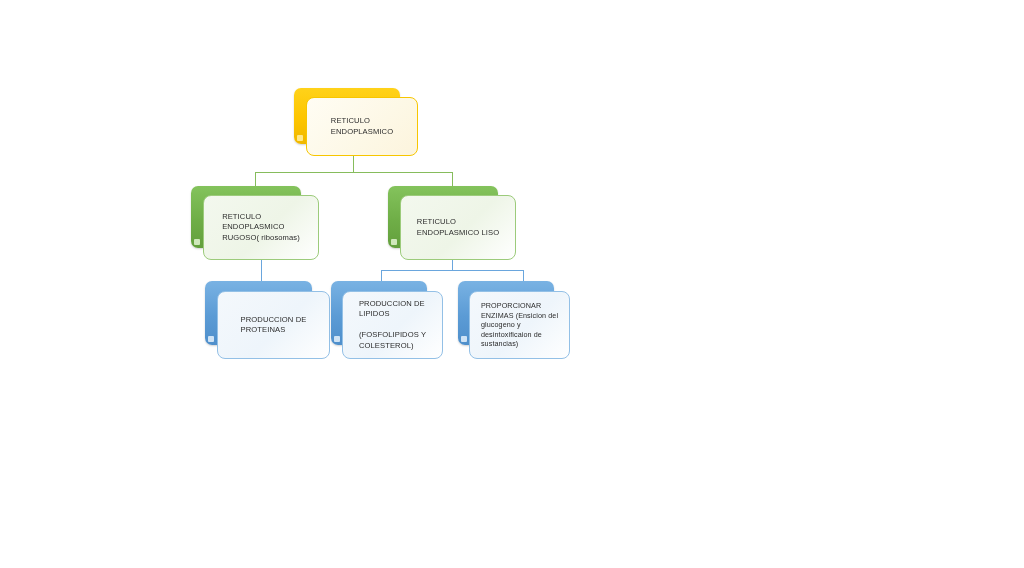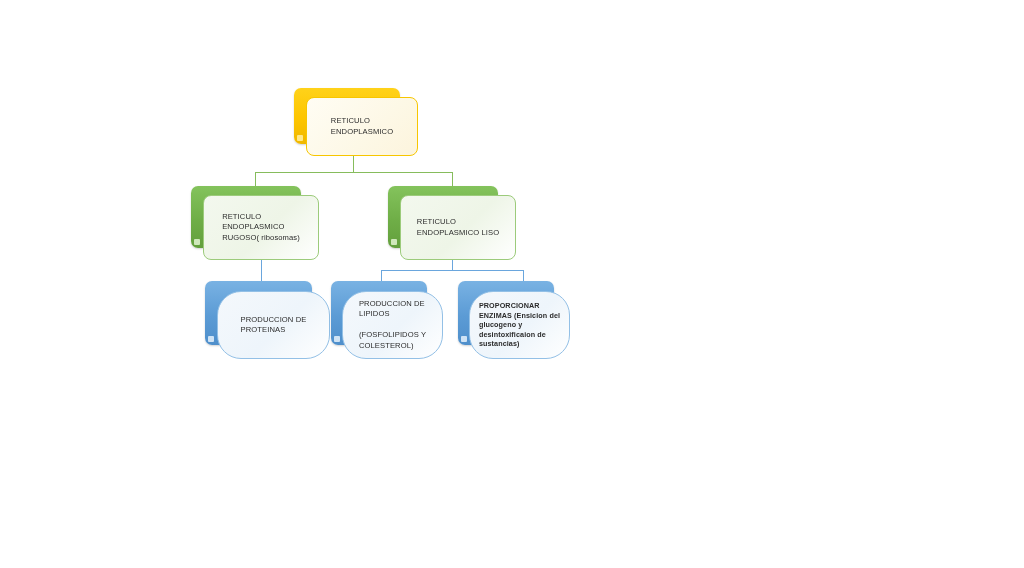--- a/index.html
+++ b/index.html
@@ -93,21 +93,20 @@
 
   
   .node.blue .back {
     background: linear-gradient(180deg, #79b2e3 0%, #5b9bd5 55%, #4f8fcb 100%);
     box-shadow: 0 1px 2px rgba(0,0,0,0.18);
   }
   .node.blue .notch { background: #cfe3f5; }
   .node.blue .front {
     border-color: #93c0e6;
     background: linear-gradient(135deg, #f4f8fc 0%, #eef5fb 55%, #ffffff 100%);
-    border-radius: 24px;
   }
 
   .tight .label { font-size: 7.2px; line-height: 1.32; }
 </style>
 </head>
 <body>
 
 <div id="canvas">
 
   <div class="conn green" style="left:353px; top:155px; width:1px; height:18px;"></div>
@@ -170,21 +169,21 @@
     <div class="notch" style="left:3px; top:55px;"></div>
     <div class="front" style="left:11px; top:10px; width:101px; height:68px;">
       <span class="label">PRODUCCION DE
 LIPIDOS
 
 (FOSFOLIPIDOS Y
 COLESTEROL)</span>
     </div>
   </div>
 
-  <div class="node blue tight" style="left:458px; top:281px; width:112px; height:78px;font-weight:bold;">
+  <div class="node blue tight" style="left:458px; top:281px; width:112px; height:78px;">
     <div class="back" style="left:0; top:0; width:96px; height:64px;"></div>
     <div class="notch" style="left:3px; top:55px;"></div>
     <div class="front" style="left:11px; top:10px; width:101px; height:68px;">
       <span class="label">PROPORCIONAR
 ENZIMAS (Ensicion del
 glucogeno y
 desintoxificaion de
 sustancias)</span>
     </div>
   </div>

